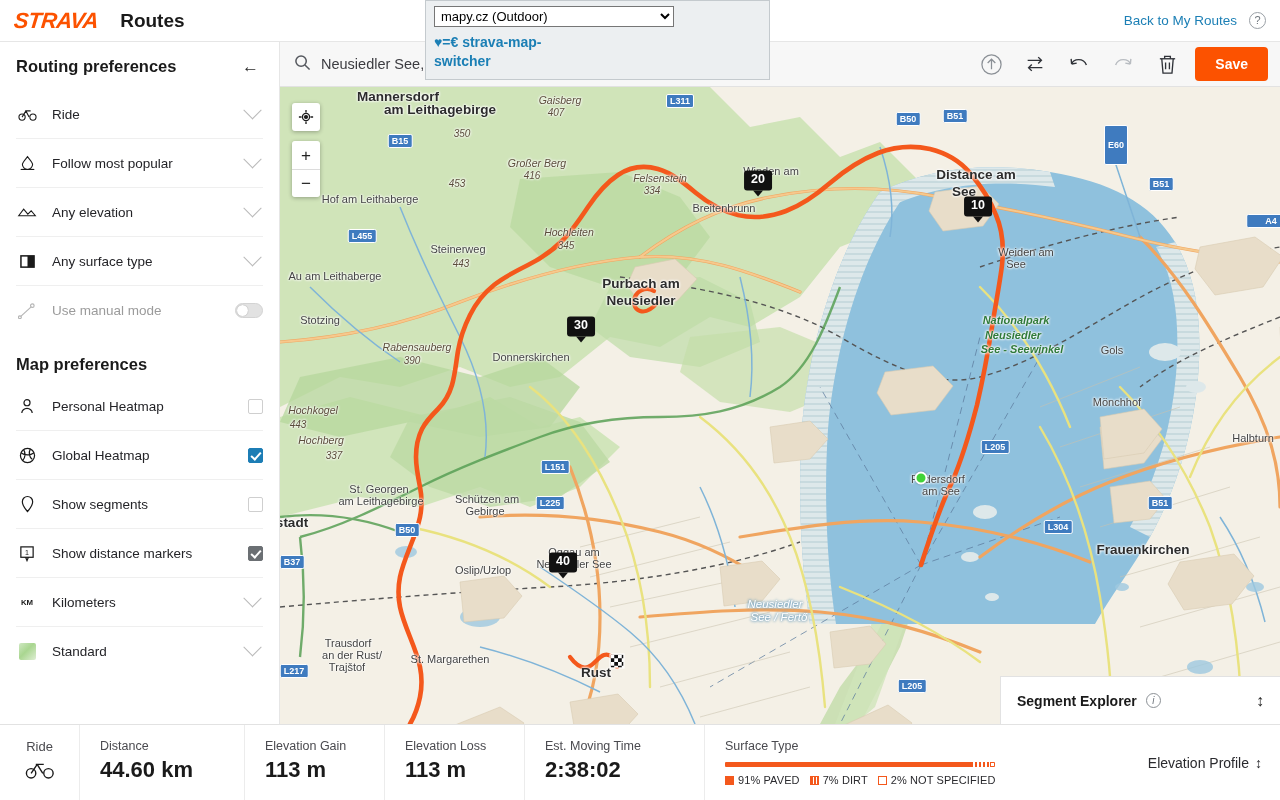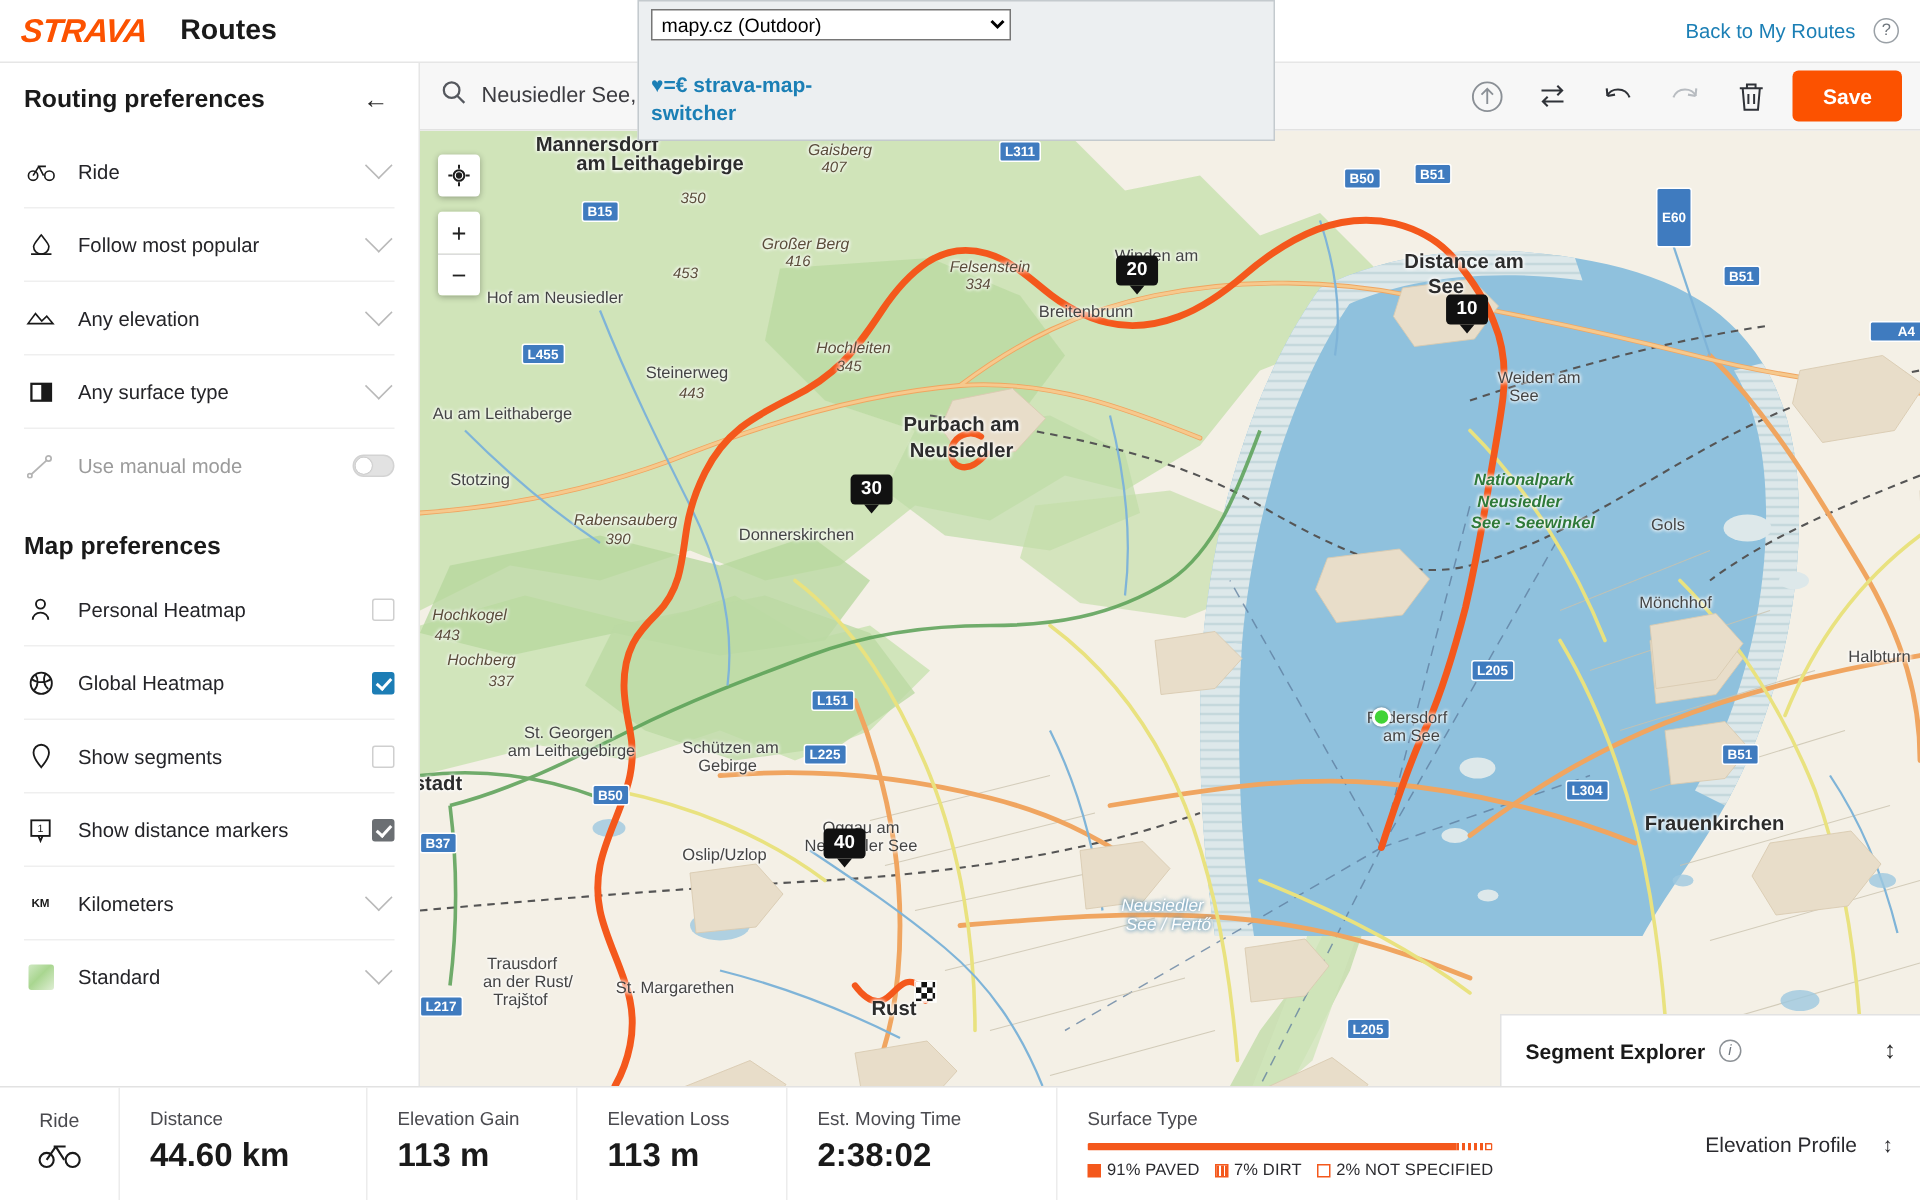--- a/index.html
+++ b/index.html
@@ -30,24 +30,24 @@
   }
   .back-link { color: #1b7fb5; font-size: 13.5px; text-decoration: none; }
   .help-circle {
     width: 17px; height: 17px; border-radius: 50%;
     border: 1px solid #9aa0a6; color: #6f767d;
     font-size: 11px; line-height: 15px; text-align: center;
   }
 
   
   .ext-overlay {
-    position: absolute; top: 0; left: 425px; width: 425px;
+    position: absolute; top: 0; left: 425px; width: 345px;
     background: #eceff1; border: 1px solid #c4cace;
     padding: 5px 8px 8px 8px; z-index: 60;
-    display: flex; flex-wrap: wrap; align-items: center; gap: 20px 10px;
+    display: flex; flex-wrap: wrap; align-items: center; gap: 6px 10px;
   }
   .ext-select {
     width: 240px; height: 21px; font-size: 13px;
     font-family: "Liberation Sans", sans-serif;
     border: 1px solid #767676; background: #fff; color: #000;
     padding: 0 2px;
   }
   .ext-link {
     color: #1b7fb5; font-size: 14px; font-weight: 700;
     text-decoration: none; line-height: 1.35; max-width: 160px;
@@ -205,21 +205,21 @@
   }
   .surf-none { background: #fff; border: 1px solid #f4581c; }
   .surf-legend { display: flex; align-items: center; gap: 10px; margin-top: 7px; }
   .lg-item { display: flex; align-items: center; gap: 4px; font-size: 11px; color: #2a2a2e; letter-spacing: .1px; }
   .sw { width: 9px; height: 9px; }
   .sw.paved { background: #f4581c; }
   .sw.dirt { background: repeating-linear-gradient(90deg,#f4581c 0 2px,#fff 2px 3px); border: 1px solid #f4581c; }
   .sw.none { background: #fff; border: 1px solid #f4581c; }
   .elev-toggle {
     margin-left: auto; margin-right: 18px; align-self: center;
-    display: flex; align-items: flex-start; gap: 17px;
+    display: flex; align-items: flex-start; gap: 6px;
     font-size: 14px; color: #2a2a2e; cursor: pointer;
   }
 
   
   .dmark {
     position: absolute; z-index: 15; transform: translate(-50%,-100%);
   }
   .dmark .box {
     background: #111; color: #fff; font-size: 12.5px; font-weight: 600;
     padding: 2px 7px; border-radius: 3px; line-height: 1.25;
@@ -666,21 +666,21 @@
 
   <div id="map-overlays">
       <div style="position: absolute; white-space: nowrap; transform: translate(-50%, -50%); text-shadow: rgb(255, 255, 255) 0px 0px 3px, rgb(255, 255, 255) 0px 0px 3px, rgb(255, 255, 255) 0px 0px 2px; pointer-events: none; z-index: 12; font-size: 13.5px; font-weight: 700; color: rgb(44, 44, 44); left: 118px; top: 9px;">Mannersdorf</div>
       <div style="position: absolute; white-space: nowrap; transform: translate(-50%, -50%); text-shadow: rgb(255, 255, 255) 0px 0px 3px, rgb(255, 255, 255) 0px 0px 3px, rgb(255, 255, 255) 0px 0px 2px; pointer-events: none; z-index: 12; font-size: 13.5px; font-weight: 700; color: rgb(44, 44, 44); left: 160px; top: 22px;">am Leithagebirge</div>
       <div style="position: absolute; white-space: nowrap; transform: translate(-50%, -50%); text-shadow: rgb(255, 255, 255) 0px 0px 3px, rgb(255, 255, 255) 0px 0px 3px, rgb(255, 255, 255) 0px 0px 2px; pointer-events: none; z-index: 12; font-size: 10.5px; font-style: italic; color: rgb(90, 76, 58); left: 280px; top: 13px;">Gaisberg</div>
       <div style="position: absolute; white-space: nowrap; transform: translate(-50%, -50%); text-shadow: rgb(255, 255, 255) 0px 0px 3px, rgb(255, 255, 255) 0px 0px 3px, rgb(255, 255, 255) 0px 0px 2px; pointer-events: none; z-index: 12; font-size: 10px; font-style: italic; color: rgb(90, 76, 58); left: 276px; top: 25px;">407</div>
       <div style="position: absolute; white-space: nowrap; transform: translate(-50%, -50%); text-shadow: rgb(255, 255, 255) 0px 0px 3px, rgb(255, 255, 255) 0px 0px 3px, rgb(255, 255, 255) 0px 0px 2px; pointer-events: none; z-index: 12; font-size: 10.5px; font-style: italic; color: rgb(90, 76, 58); left: 257px; top: 76px;">Großer Berg</div>
       <div style="position: absolute; white-space: nowrap; transform: translate(-50%, -50%); text-shadow: rgb(255, 255, 255) 0px 0px 3px, rgb(255, 255, 255) 0px 0px 3px, rgb(255, 255, 255) 0px 0px 2px; pointer-events: none; z-index: 12; font-size: 10px; font-style: italic; color: rgb(90, 76, 58); left: 252px; top: 88px;">416</div>
       <div style="position: absolute; white-space: nowrap; transform: translate(-50%, -50%); text-shadow: rgb(255, 255, 255) 0px 0px 3px, rgb(255, 255, 255) 0px 0px 3px, rgb(255, 255, 255) 0px 0px 2px; pointer-events: none; z-index: 12; font-size: 10px; font-style: italic; color: rgb(90, 76, 58); left: 182px; top: 46px;">350</div>
       <div style="position: absolute; white-space: nowrap; transform: translate(-50%, -50%); text-shadow: rgb(255, 255, 255) 0px 0px 3px, rgb(255, 255, 255) 0px 0px 3px, rgb(255, 255, 255) 0px 0px 2px; pointer-events: none; z-index: 12; font-size: 10px; font-style: italic; color: rgb(90, 76, 58); left: 177px; top: 96px;">453</div>
-      <div style="position: absolute; white-space: nowrap; transform: translate(-50%, -50%); text-shadow: rgb(255, 255, 255) 0px 0px 3px, rgb(255, 255, 255) 0px 0px 3px, rgb(255, 255, 255) 0px 0px 2px; pointer-events: none; z-index: 12; font-size: 11px; color: rgb(68, 68, 68); left: 90px; top: 112px;">Hof am Neusiedler</div>
+      <div style="position: absolute; white-space: nowrap; transform: translate(-50%, -50%); text-shadow: rgb(255, 255, 255) 0px 0px 3px, rgb(255, 255, 255) 0px 0px 3px, rgb(255, 255, 255) 0px 0px 2px; pointer-events: none; z-index: 12; font-size: 11px; color: rgb(68, 68, 68); left: 90px; top: 112px;">Hof am Leithaberge</div>
       <div style="position: absolute; white-space: nowrap; transform: translate(-50%, -50%); text-shadow: rgb(255, 255, 255) 0px 0px 3px, rgb(255, 255, 255) 0px 0px 3px, rgb(255, 255, 255) 0px 0px 2px; pointer-events: none; z-index: 12; font-size: 11px; color: rgb(68, 68, 68); left: 178px; top: 162px;">Steinerweg</div>
       <div style="position: absolute; white-space: nowrap; transform: translate(-50%, -50%); text-shadow: rgb(255, 255, 255) 0px 0px 3px, rgb(255, 255, 255) 0px 0px 3px, rgb(255, 255, 255) 0px 0px 2px; pointer-events: none; z-index: 12; font-size: 11px; color: rgb(68, 68, 68); left: 55px; top: 189px;">Au am Leithaberge</div>
       <div style="position: absolute; white-space: nowrap; transform: translate(-50%, -50%); text-shadow: rgb(255, 255, 255) 0px 0px 3px, rgb(255, 255, 255) 0px 0px 3px, rgb(255, 255, 255) 0px 0px 2px; pointer-events: none; z-index: 12; font-size: 10px; font-style: italic; color: rgb(90, 76, 58); left: 181px; top: 176px;">443</div>
       <div style="position: absolute; white-space: nowrap; transform: translate(-50%, -50%); text-shadow: rgb(255, 255, 255) 0px 0px 3px, rgb(255, 255, 255) 0px 0px 3px, rgb(255, 255, 255) 0px 0px 2px; pointer-events: none; z-index: 12; font-size: 11px; color: rgb(68, 68, 68); left: 40px; top: 233px;">Stotzing</div>
       <div style="position: absolute; white-space: nowrap; transform: translate(-50%, -50%); text-shadow: rgb(255, 255, 255) 0px 0px 3px, rgb(255, 255, 255) 0px 0px 3px, rgb(255, 255, 255) 0px 0px 2px; pointer-events: none; z-index: 12; font-size: 10.5px; font-style: italic; color: rgb(90, 76, 58); left: 137px; top: 260px;">Rabensauberg</div>
       <div style="position: absolute; white-space: nowrap; transform: translate(-50%, -50%); text-shadow: rgb(255, 255, 255) 0px 0px 3px, rgb(255, 255, 255) 0px 0px 3px, rgb(255, 255, 255) 0px 0px 2px; pointer-events: none; z-index: 12; font-size: 10px; font-style: italic; color: rgb(90, 76, 58); left: 132px; top: 273px;">390</div>
       <div style="position: absolute; white-space: nowrap; transform: translate(-50%, -50%); text-shadow: rgb(255, 255, 255) 0px 0px 3px, rgb(255, 255, 255) 0px 0px 3px, rgb(255, 255, 255) 0px 0px 2px; pointer-events: none; z-index: 12; font-size: 11px; color: rgb(68, 68, 68); left: 251px; top: 270px;">Donnerskirchen</div>
       <div style="position: absolute; white-space: nowrap; transform: translate(-50%, -50%); text-shadow: rgb(255, 255, 255) 0px 0px 3px, rgb(255, 255, 255) 0px 0px 3px, rgb(255, 255, 255) 0px 0px 2px; pointer-events: none; z-index: 12; font-size: 11px; color: rgb(68, 68, 68); left: 444px; top: 105px; margin-top: 16px;">Breitenbrunn</div>
       <div style="position: absolute; white-space: nowrap; transform: translate(-50%, -50%); text-shadow: rgb(255, 255, 255) 0px 0px 3px, rgb(255, 255, 255) 0px 0px 3px, rgb(255, 255, 255) 0px 0px 2px; pointer-events: none; z-index: 12; font-size: 11px; color: rgb(68, 68, 68); left: 491px; top: 84px;">Winden am</div>
       <div style="position: absolute; white-space: nowrap; transform: translate(-50%, -50%); text-shadow: rgb(255, 255, 255) 0px 0px 3px, rgb(255, 255, 255) 0px 0px 3px, rgb(255, 255, 255) 0px 0px 2px; pointer-events: none; z-index: 12; font-size: 10.5px; font-style: italic; color: rgb(90, 76, 58); left: 380px; top: 91px;">Felsenstein</div>

